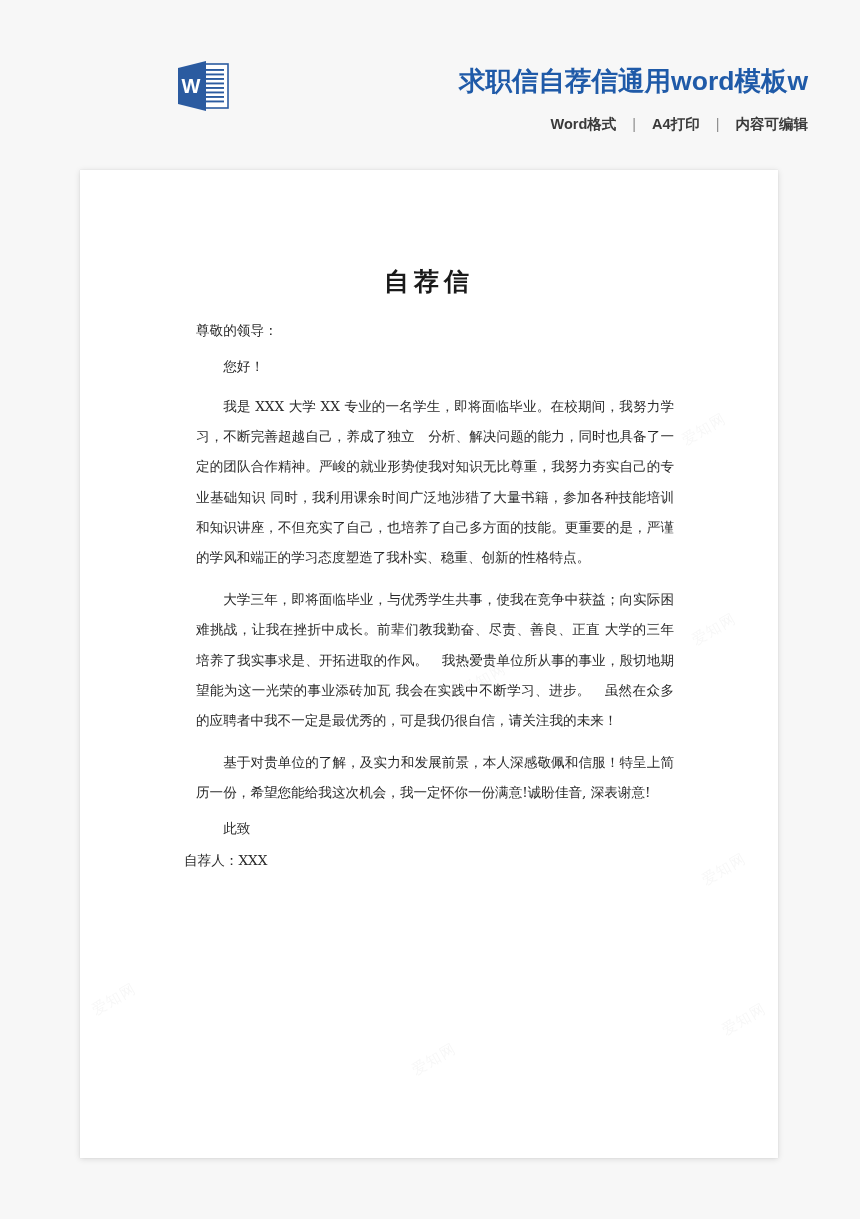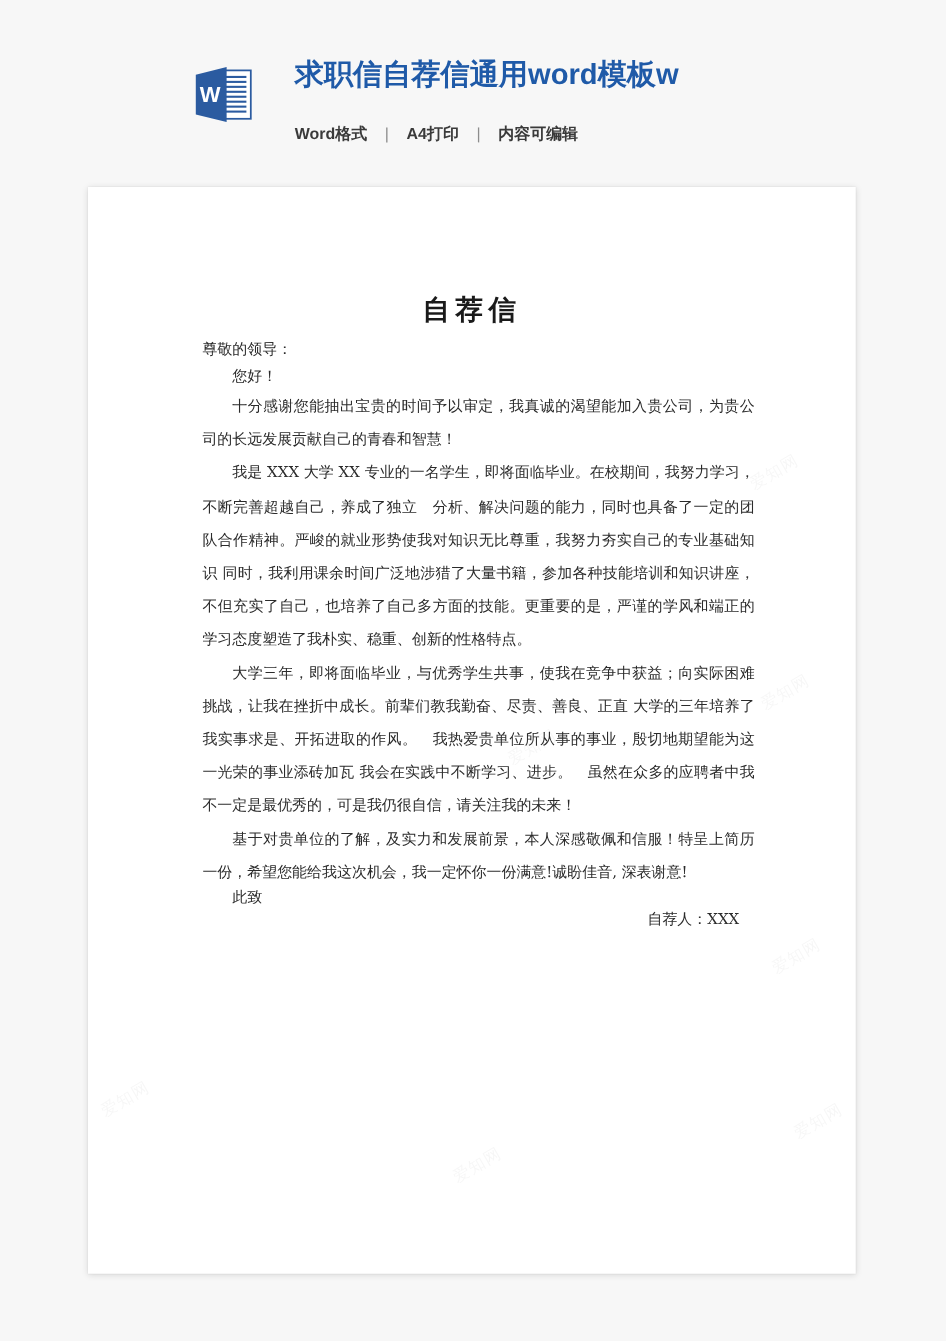--- a/index.html
+++ b/index.html
@@ -26,35 +26,36 @@
   .header-icon {
     position: absolute;
     left: 4px;
     top: 6px;
     width: 62px;
     height: 62px;
   }
   .header-text {
     position: absolute;
     left: 100px;
-    top: 0px;
+    top: 14px;
     width: 540px;
+    text-align: right;
   }
   .doc-title {
     font-size: 26.5px;
     font-weight: bold;
     color: #1f5aa8;
     letter-spacing: 0px;
     line-height: 34px;
     white-space: nowrap;
     margin: 0;
     padding: 0;
   }
   .doc-subtitle {
-    margin-top: 28px;
+    margin-top: 16px;
     font-size: 14.5px;
     font-weight: bold;
     color: #3a3a3a;
     line-height: 20px;
     white-space: nowrap;
   }
   .doc-subtitle .sep {
     color: #8d8d8d;
     font-weight: normal;
     padding: 0 12px;
@@ -109,42 +110,42 @@
   .body-block {
     position: absolute;
     left: 104px;
     top: 138px;
     width: 502px;
     font-family: "DejaVu Serif", "Liberation Serif", serif;
     font-size: 13.6px;
     color: #2b2b2b;
   }
   .p {
-    margin: 0;
+    margin: 12px;
     line-height: 30.2px;
     text-align: justify;
     text-justify: inter-ideograph;
   }
   .p.indent {
     text-indent: 2em;
   }
   .salutation {
     line-height: 21px;
   }
   .greeting {
     line-height: 26px;
     text-indent: 2em;
   }
   .closing-line {
     text-indent: 2em;
     line-height: 19px;
     font-family: Liberation Mono, monospace;
   }
   .sign-block {
-    text-align: right;
+    text-align: left;
     padding-right: 14px;
     line-height: 19.5px;
   }
   .sign-line {
     margin: 0;
   }
 </style>
 </head>
 <body>
 
@@ -195,21 +196,20 @@
   <div class="doc-inner">
 
     <div class="letter-title">自荐信</div>
 
     <div class="body-block">
 
       <p class="p salutation">尊敬的领导：</p>
 
       <p class="p greeting">您好！</p>
 
-      <p class="p indent">十分感谢您能抽出宝贵的时间予以审定，我真诚的渴望能加入贵公司，为贵公司的长远发展贡献自己的青春和智慧！</p>
 
       <p class="p indent">我是 XXX 大学 XX 专业的一名学生，即将面临毕业。在校期间，我努力学习，不断完善超越自己，养成了独立　分析、解决问题的能力，同时也具备了一定的团队合作精神。严峻的就业形势使我对知识无比尊重，我努力夯实自己的专业基础知识 同时，我利用课余时间广泛地涉猎了大量书籍，参加各种技能培训和知识讲座，不但充实了自己，也培养了自己多方面的技能。更重要的是，严谨的学风和端正的学习态度塑造了我朴实、稳重、创新的性格特点。</p>
 
       <p class="p indent">大学三年，即将面临毕业，与优秀学生共事，使我在竞争中获益；向实际困难挑战，让我在挫折中成长。前辈们教我勤奋、尽责、善良、正直 大学的三年培养了我实事求是、开拓进取的作风。　我热爱贵单位所从事的事业，殷切地期望能为这一光荣的事业添砖加瓦 我会在实践中不断学习、进步。　虽然在众多的应聘者中我不一定是最优秀的，可是我仍很自信，请关注我的未来！</p>
 
       <p class="p indent">基于对贵单位的了解，及实力和发展前景，本人深感敬佩和信服！特呈上简历一份，希望您能给我这次机会，我一定怀你一份满意!诚盼佳音, 深表谢意!</p>
 
       <p class="p closing-line">此致</p>
 
 

